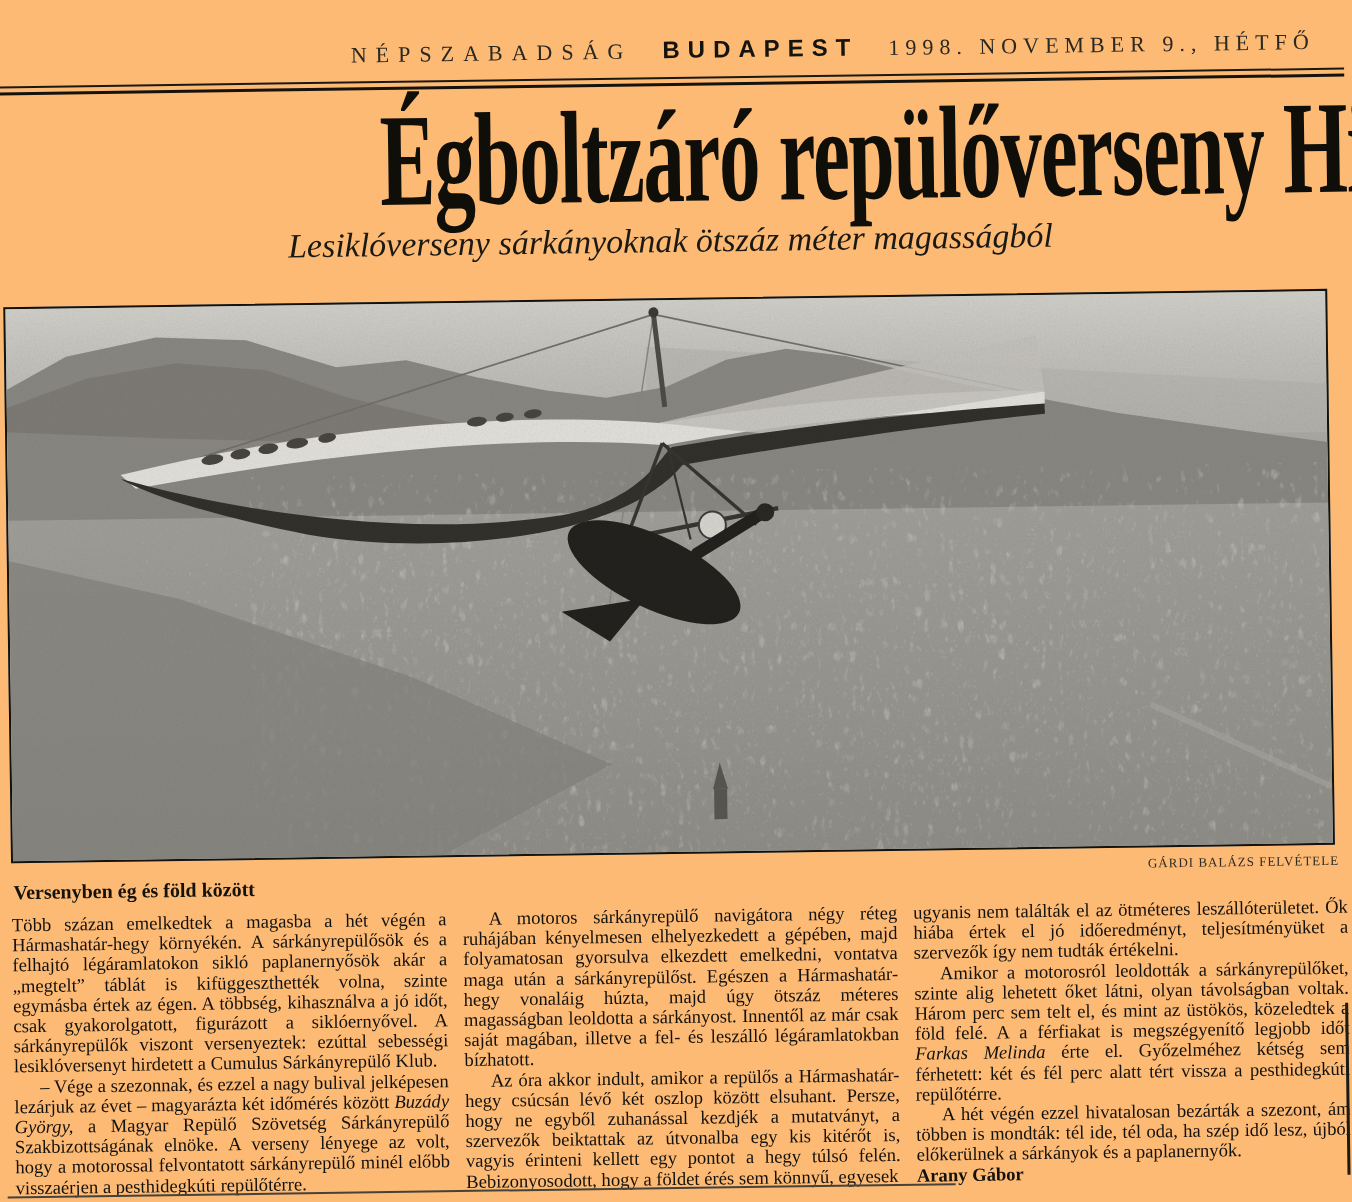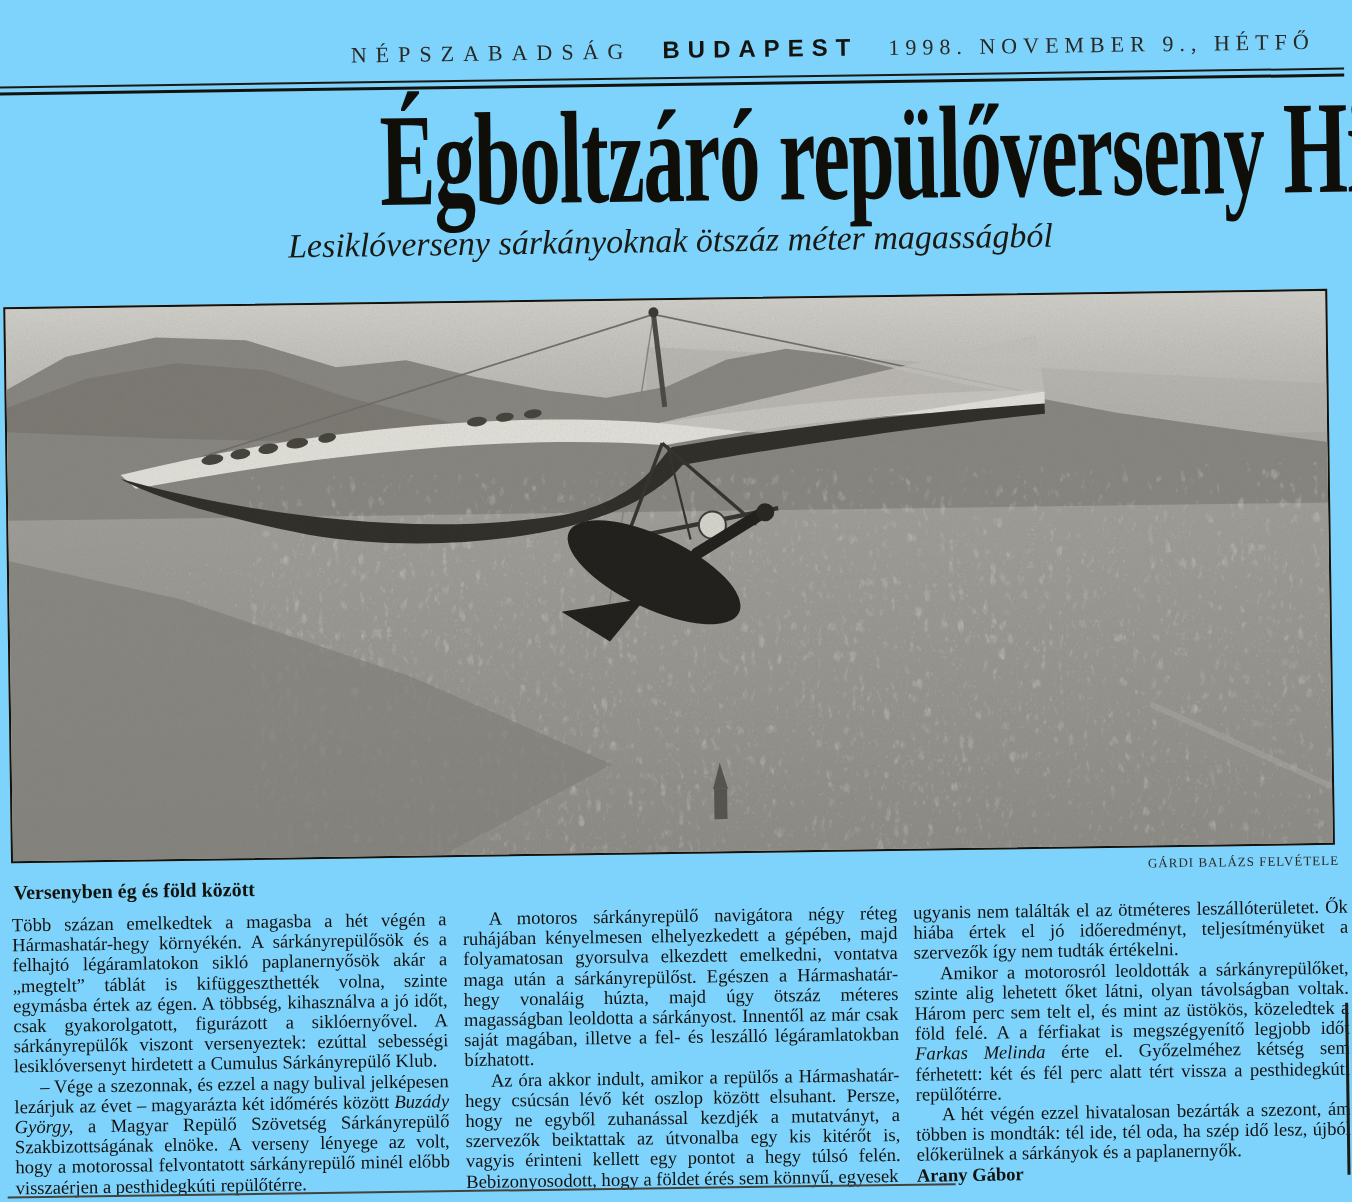--- a/index.html
+++ b/index.html
@@ -1,16 +1,16 @@
 <!DOCTYPE html>
 <html lang="hu"><head>
 <meta charset="utf-8">
 <style>
   html,body{margin:0;padding:0;background:#e9e7e1;}
-  .page{position:relative;width:1352px;height:1202px;background:#7dd3fc;overflow:hidden;
+  .page{position:relative;width:1352px;height:1202px;background:#fdba74;overflow:hidden;
         font-family:"Liberation Serif",serif;color:#17150f;}
   .tilt{position:absolute;left:0;top:0;width:1352px;height:1202px;
         transform:rotate(-0.8deg);transform-origin:676px 640px;}
 
   
   .masthead{position:absolute;left:330px;right:0;top:36px;display:flex;justify-content:center;
             align-items:baseline;gap:30px;white-space:nowrap;}
   .mast-paper{font-size:22px;letter-spacing:9px;color:#2a2822;}
   .mast-city{font-family:"Liberation Sans",sans-serif;font-weight:bold;font-size:24px;letter-spacing:8px;color:#15130d;}
   .mast-date{font-size:22px;letter-spacing:6px;color:#2a2822;}

